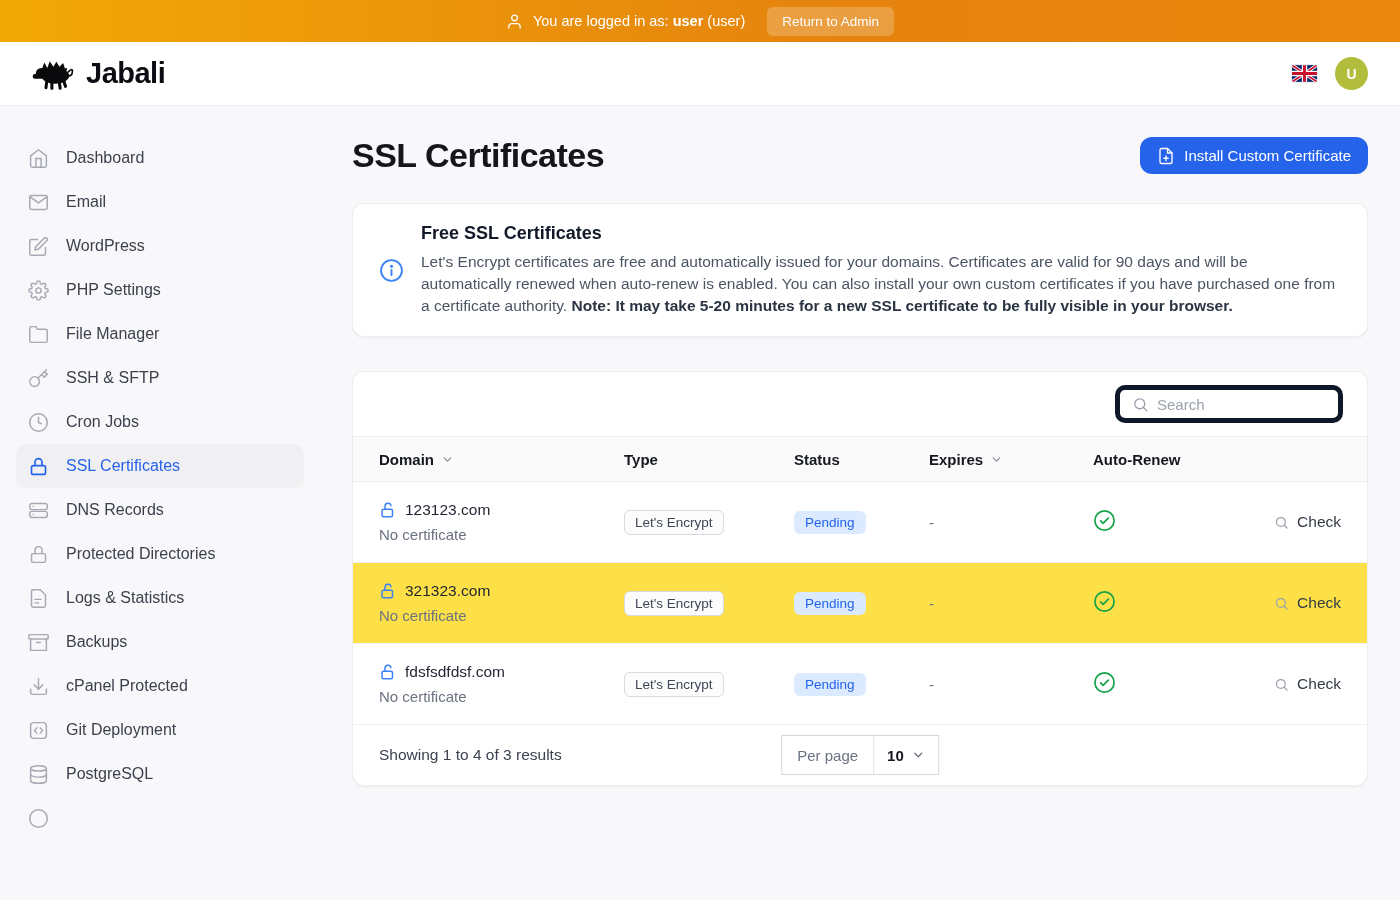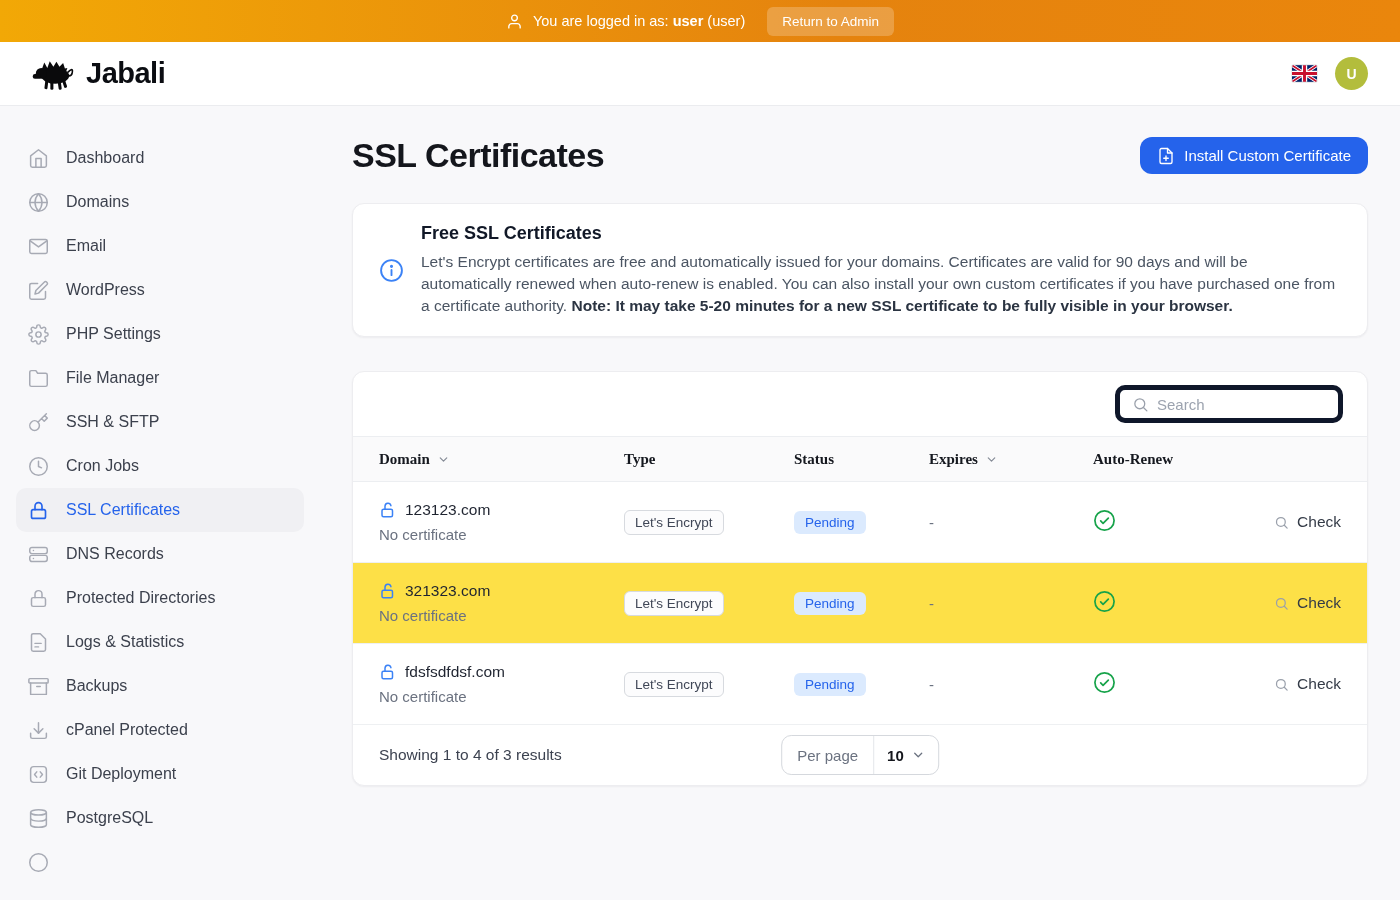--- a/index.html
+++ b/index.html
@@ -73,21 +73,21 @@
     display:flex; align-items:center; gap:8px; padding:0 12px; background:#fff; color:#9aa0ab;
   }
   .search-box input { border:none; outline:none; width:100%; font:15px "Liberation Sans", sans-serif; color:#1f2430; background:transparent; }
   .search-box input::placeholder { color:#9ca3af; }
 
   .tbl-grid { display:grid; grid-template-columns:245px 170px 135px 164px 1fr 110px; align-items:center; padding:0 26px; }
   .tbl-head {
     height:46px; background:#fafafb; border-top:1px solid #eceef1; border-bottom:1px solid #eceef1;
     font-size:15px; font-weight:700; color:#15181f;
   }
-  .th { display:flex; align-items:center; gap:7px;font-family:Liberation Serif, serif; }
+  .th { display:flex; align-items:center; gap:7px; }
   .th.sortable { cursor:pointer; }
   .th .icon { color:#858b96; }
   .tbl-row { height:81px; border-bottom:1px solid #eef0f2; }
   .tbl-row.alt { background:#fde047; }
   .domain-line { display:flex; align-items:center; gap:8px; font-size:15.5px; color:#1f2430; }
   .domain-line .icon { color:#3b82f6; }
   .domain-sub { margin-top:7px; font-size:15px; color:#6b7280; }
   .pill-type {
     display:inline-block; border:1px solid #d7dadf; background:#fcfcfd; color:#404757;
     font-size:13.5px; padding:4px 10px; border-radius:6px;
@@ -98,21 +98,21 @@
   }
   .expires-cell { font-size:15px; color:#6b7280; }
   .autorenew-cell .icon { color:var(--success,#17a34a); cursor:pointer; }
   .action-cell { display:flex; align-items:center; justify-content:flex-end; gap:8px; cursor:pointer; }
   .action-cell .icon { color:#9aa0ab; }
   .action-label { font-size:15.5px; color:#343b47; }
 
   .pagination-row { position:relative; display:flex; align-items:center; height:60px; padding:0 26px; }
   .results-summary { font-size:15.5px; color:#3c4250; }
   .perpage { position:absolute; left:50%; transform:translateX(-50%); display:flex; height:40px;
-    border:1px solid #d5d8dd; border-radius:10px; overflow:hidden; background:#fff;text-align:center; }
+    border:1px solid #d5d8dd; border-radius:0; overflow:hidden; background:#fff;text-align:center; }
   .perpage-label { display:flex; align-items:center; padding:0 15px; color:#6b7280; font-size:15px; border-right:1px solid #e4e6ea; }
   .perpage-value { display:flex; align-items:center; gap:7px; padding:0 13px; font-size:15px; font-weight:700; color:#14161c; cursor:pointer; }
   .perpage-value .icon { color:#6b7280; }
 </style>
 </head>
 <body>
 
 <div class="impersonation-bar">
   <span class="icon">
     <svg width="17" height="17" viewBox="0 0 24 24" fill="none" stroke="#fff" stroke-width="1.9" stroke-linecap="round" stroke-linejoin="round">
@@ -168,30 +168,20 @@
             <svg width="21" height="21" viewBox="0 0 24 24" fill="none" stroke="currentColor" stroke-width="1.7" stroke-linecap="round" stroke-linejoin="round">
               <path d="M3 9l9-7 9 7v11a2 2 0 0 1-2 2H5a2 2 0 0 1-2-2z"></path>
               <polyline points="9 22 9 12 15 12 15 22"></polyline>
             </svg>
           </span>
         <span>Dashboard</span>
       </li>
       <li>
         <span class="icon">
             <svg width="21" height="21" viewBox="0 0 24 24" fill="none" stroke="currentColor" stroke-width="1.7" stroke-linecap="round" stroke-linejoin="round">
-              <circle cx="12" cy="12" r="10"></circle>
-              <line x1="2" y1="12" x2="22" y2="12"></line>
-              <path d="M12 2a15.3 15.3 0 0 1 4 10 15.3 15.3 0 0 1-4 10 15.3 15.3 0 0 1-4-10 15.3 15.3 0 0 1 4-10z"></path>
-            </svg>
-          </span>
-        <span>Domains</span>
-      </li>
-      <li>
-        <span class="icon">
-            <svg width="21" height="21" viewBox="0 0 24 24" fill="none" stroke="currentColor" stroke-width="1.7" stroke-linecap="round" stroke-linejoin="round">
               <rect x="2" y="4" width="20" height="16" rx="2"></rect>
               <path d="m2.5 5.5 9.5 7 9.5-7"></path>
             </svg>
           </span>
         <span>Email</span>
       </li>
       <li>
         <span class="icon">
             <svg width="21" height="21" viewBox="0 0 24 24" fill="none" stroke="currentColor" stroke-width="1.7" stroke-linecap="round" stroke-linejoin="round">
               <path d="M11 4H4a2 2 0 0 0-2 2v14a2 2 0 0 0 2 2h14a2 2 0 0 0 2-2v-7"></path>

